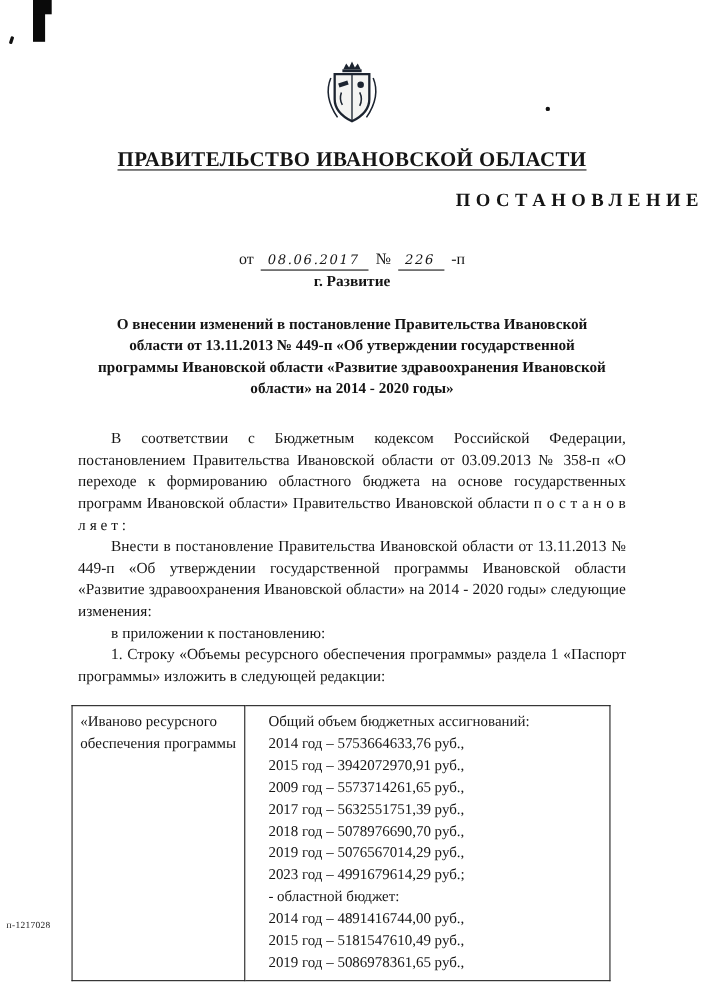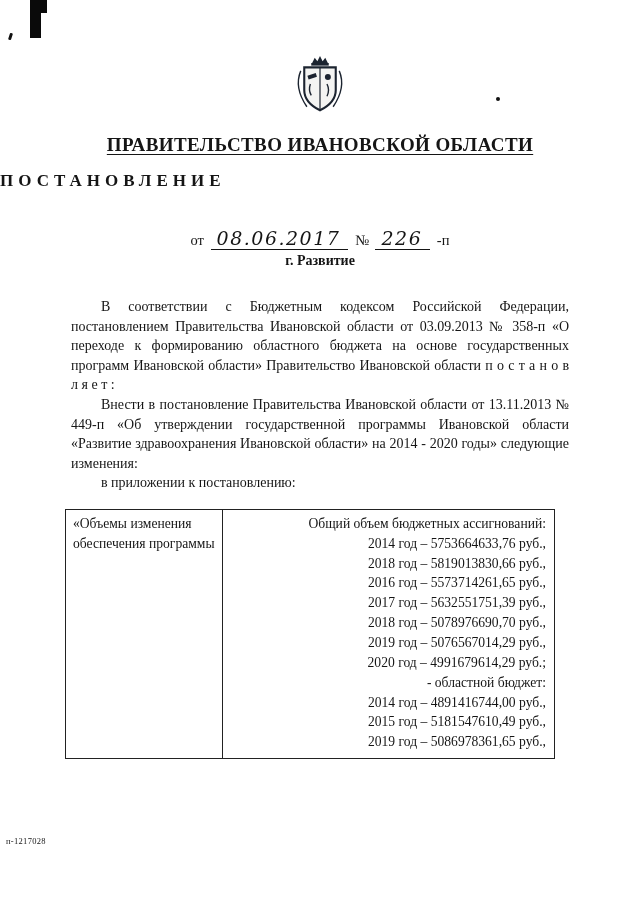--- a/index.html
+++ b/index.html
@@ -54,35 +54,35 @@
   .doc-title {
     text-align: center;
     font-weight: bold;
     font-size: 19px;
     letter-spacing: 0.4px;
     margin-top: 16px;
     text-decoration: underline;
     text-underline-offset: 3px;
   }
   .doc-type {
-    text-align: left;
+    text-align: right;
     font-weight: bold;
     font-size: 17px;
     letter-spacing: 5px;
     margin-top: 15px;
   }
   .date-line {
     text-align: center;
     margin-top: 36px;
     font-size: 14.5px;
   }
   .hand {
     font-style: italic;
     font-family: "DejaVu Serif", serif;
-    font-size: 19px;
+    font-size: 12px;
     letter-spacing: 1.5px;
   }
   .fill-slot {
     display: inline-block;
     border-bottom: 1.3px solid #151515;
     padding: 0 8px 0 6px;
     margin: 0 3px;
   }
   .city-line {
     text-align: center;
@@ -120,21 +120,20 @@
     vertical-align: top;
   }
   .res-table td.left-col {
     width: 143px;
     padding: 4px 6px 6px 7px;
     line-height: 1.45;
   }
   .res-table td.right-col {
     padding: 4px 8px 6px 21px;
     line-height: 1.46;
-    text-align: right;
   }
   .right-col div { white-space: nowrap; }
   .footer-code {
     position: absolute;
     left: 6px;
     top: 836px;
     font-size: 8.5px;
     letter-spacing: 0.3px;
   }
 </style>
@@ -171,52 +170,54 @@
   <div class="date-line">
     <span>от</span>
     <span class="fill-slot"><span class="hand">08.06.2017</span></span>
     <span>№</span>
     <span class="fill-slot"><span class="hand">226</span></span>
     <span>-п</span>
   </div>
 
   <div class="city-line">г. Развитие</div>
 
+  <div class="subject">О внесении изменений в постановление Правительства Ивановской области от 13.11.2013 № 449-п «Об утверждении государственной программы Ивановской области «Развитие здравоохранения Ивановской области» на 2014 - 2020 годы»</div>
 
   <div class="body-text">
 
       <p>В соответствии с Бюджетным кодексом Российской Федерации, постановлением Правительства Ивановской области от 03.09.2013 № 358-п «О переходе к формированию областного бюджета на основе государственных программ Ивановской области» Правительство Ивановской области п о с т а н о в л я е т :</p>
 
       <p>Внести в постановление Правительства Ивановской области от 13.11.2013 № 449-п «Об утверждении государственной программы Ивановской области «Развитие здравоохранения Ивановской области» на 2014 - 2020 годы» следующие изменения:</p>
 
       <p>в приложении к постановлению:</p>
 
+      <p>1. Строку «Объемы ресурсного обеспечения программы» раздела 1 «Паспорт программы» изложить в следующей редакции:</p>
     </div>
 
   <table class="res-table">
     <tbody>
         <tr>
-      <td class="left-col">«Объемы изменения обеспечения программы</td>
+      <td class="left-col">«Иваново ресурсного обеспечения программы</td>
       <td class="right-col">
 
           <div>Общий объем бюджетных ассигнований:</div>
 
           <div>2014 год – 5753664633,76 руб.,</div>
 
-          <div>2018 год – 5819013830,66 руб.,</div>
-
-          <div>2016 год – 5573714261,65 руб.,</div>
+          <div>2015 год – 3942072970,91 руб.,</div>
+
+          <div>2009 год – 5573714261,65 руб.,</div>
 
           <div>2017 год – 5632551751,39 руб.,</div>
 
           <div>2018 год – 5078976690,70 руб.,</div>
 
           <div>2019 год – 5076567014,29 руб.,</div>
 
-          <div>2020 год – 4991679614,29 руб.;</div>
+          <div>2023 год – 4991679614,29 руб.;</div>
 
           <div>- областной бюджет:</div>
 
           <div>2014 год – 4891416744,00 руб.,</div>
 
           <div>2015 год – 5181547610,49 руб.,</div>
 
           <div>2019 год – 5086978361,65 руб.,</div>
         </td>
     </tr>

